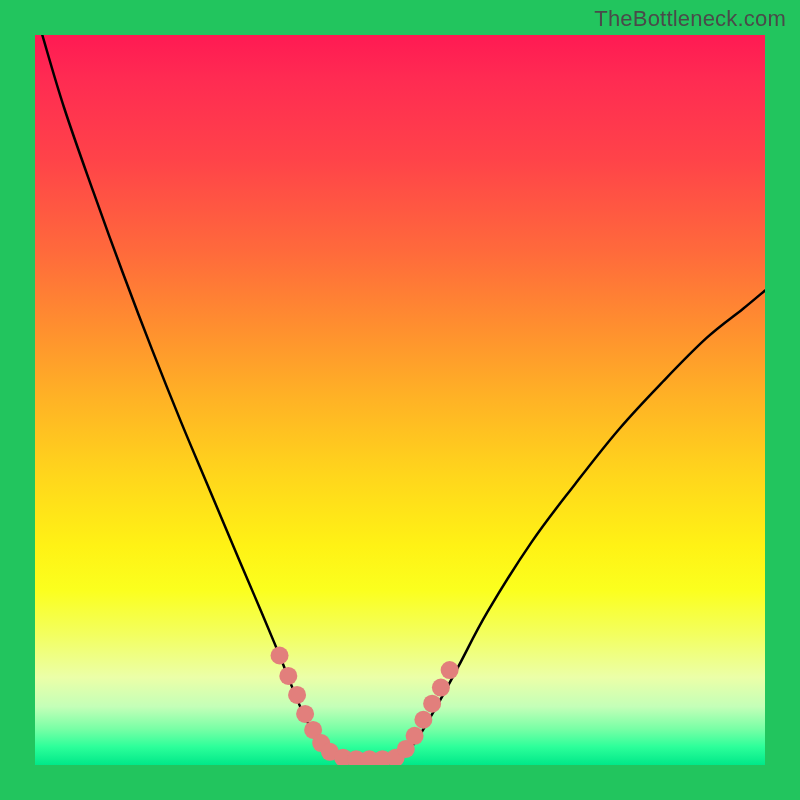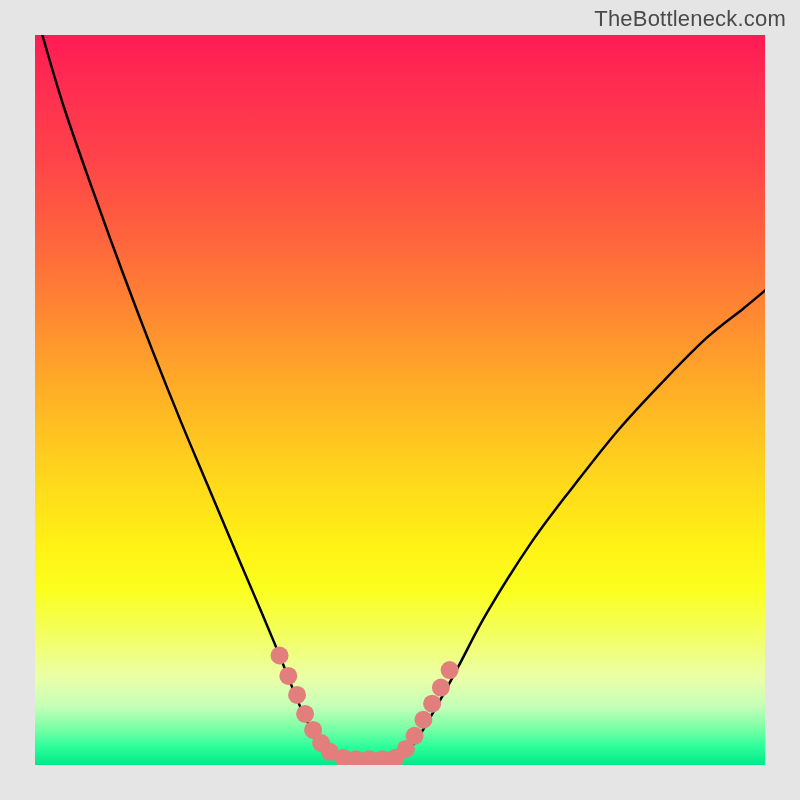--- a/index.html
+++ b/index.html
@@ -8,21 +8,21 @@
     width: 800px;
     height: 800px;
     overflow: hidden;
     background: #000;
     font-family: Arial, Helvetica, sans-serif;
   }
   .frame {
     position: relative;
     width: 800px;
     height: 800px;
-    background: #e5e5e5;
+    background: #22c55e;
   }
   .plot-area {
     position: absolute;
     left: 35px;
     top: 35px;
     width: 730px;
     height: 730px;
     overflow: hidden;
   }
   .gradient {

